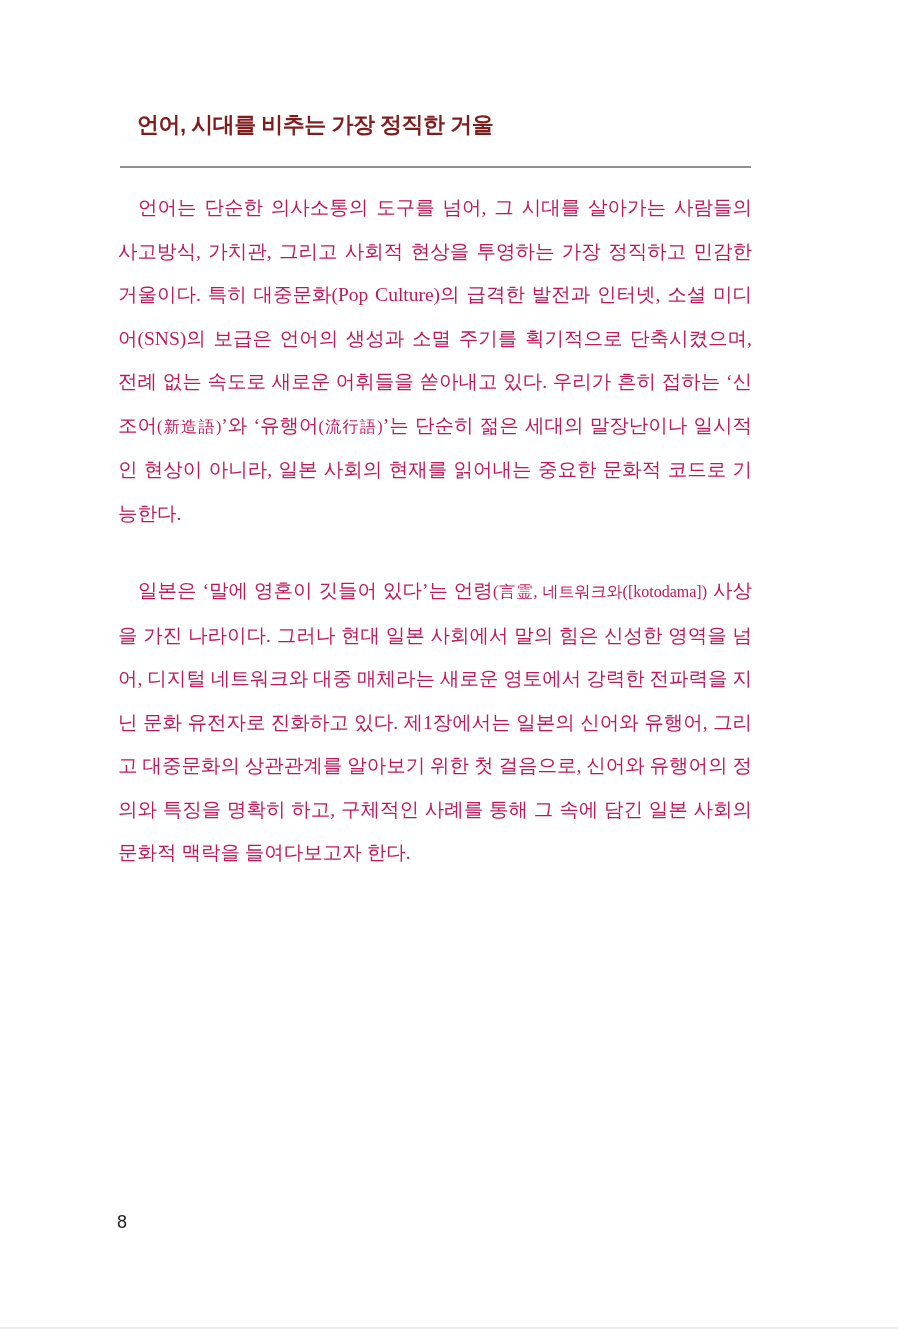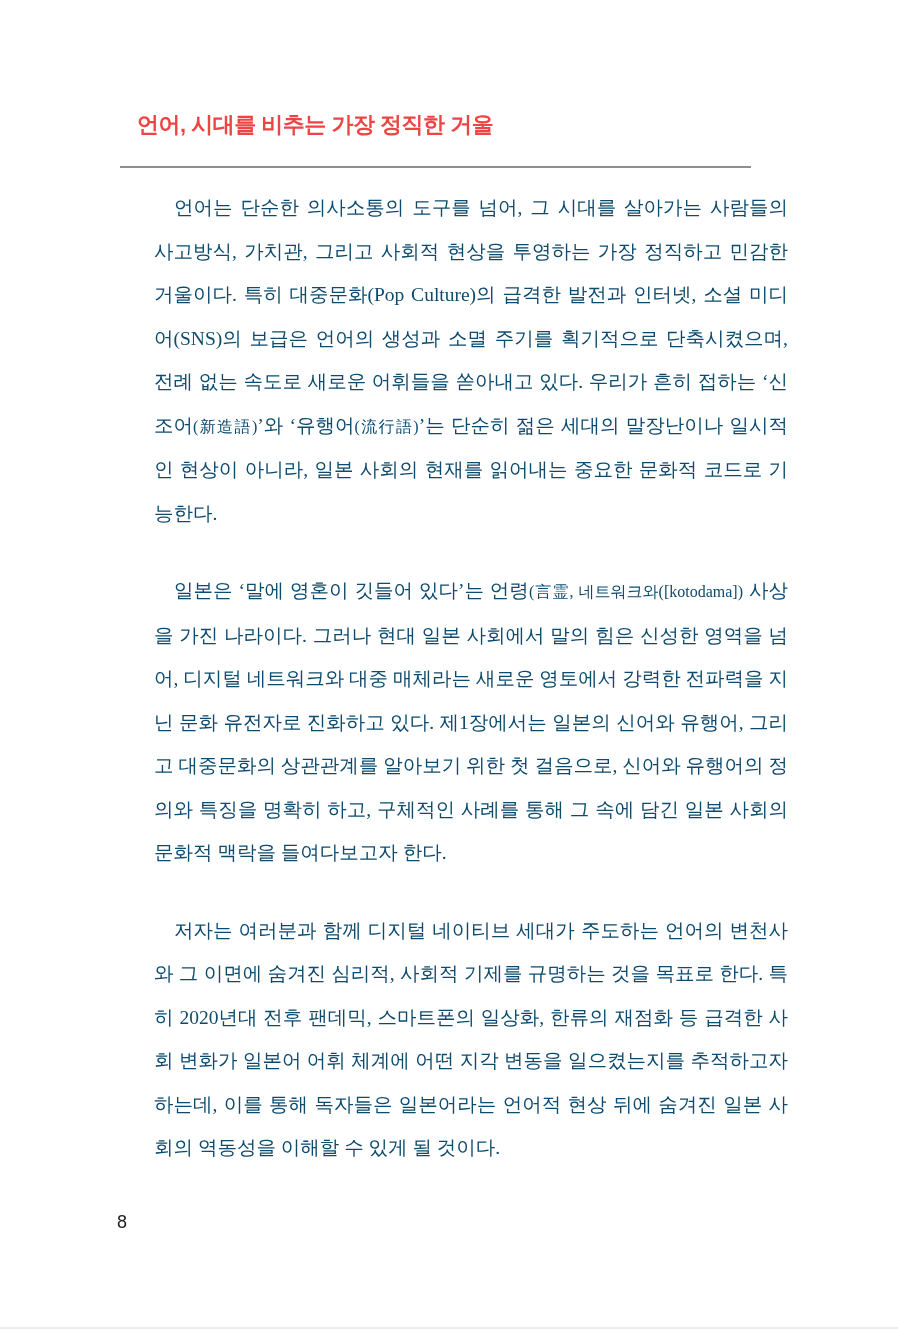--- a/index.html
+++ b/index.html
@@ -18,43 +18,42 @@
   }
   .title {
     position: absolute;
     left: 137px;
     top: 110px;
     margin: 0;
     font-family: "Liberation Sans", sans-serif;
     font-weight: 700;
     font-size: 22px;
     letter-spacing: -0.5px;
-    color: #ef4444;
+    color: #7f1d1d;
     white-space: nowrap;
     text-align: right;
   }
   .rule {
     position: absolute;
     left: 120px;
     top: 166px;
     width: 631px;
     height: 2px;
     background: #8f8f8f;
   }
   .content {
     position: absolute;
     left: 118px;
     top: 186px;
     width: 634px;
     font-family: "Liberation Serif", serif;
     font-size: 19.5px;
     line-height: 43.5px;
-    color: #0c4a6e;
+    color: #be185d;
     text-align: justify;
-    margin-left: 36px;
   }
   .content p {
     margin: 0 0 34px 0;
     text-indent: 20px;
   }
   .content .sm {
     font-size: 16px;
   }
   .page-number {
     position: absolute;
@@ -75,17 +74,16 @@
 </style>
 </head>
 <body>
 
 <div class="page">
   <h1 class="title">언어, 시대를 비추는 가장 정직한 거울</h1>
   <div class="rule"></div>
   <div class="content">
       <p><span>언어는 단순한 의사소통의 도구를 넘어, 그 시대를 살아가는 사람들의 사고방식, 가치관, 그리고 사회적 현상을 투영하는 가장 정직하고 민감한 거울이다. 특히 대중문화(Pop Culture)의 급격한 발전과 인터넷, 소셜 미디어(SNS)의 보급은 언어의 생성과 소멸 주기를 획기적으로 단축시켰으며, 전례 없는 속도로 새로운 어휘들을 쏟아내고 있다. 우리가 흔히 접하는 ‘신조어</span><span class="sm">(新造語)</span><span>’와 ‘유행어</span><span class="sm">(流行語)</span><span>’는 단순히 젊은 세대의 말장난이나 일시적인 현상이 아니라, 일본 사회의 현재를 읽어내는 중요한 문화적 코드로 기능한다.</span></p>
       <p><span>일본은 ‘말에 영혼이 깃들어 있다’는 언령</span><span class="sm">(言霊, 네트워크와([kotodama])</span><span> 사상을 가진 나라이다. 그러나 현대 일본 사회에서 말의 힘은 신성한 영역을 넘어, 디지털 네트워크와 대중 매체라는 새로운 영토에서 강력한 전파력을 지닌 문화 유전자로 진화하고 있다. 제1장에서는 일본의 신어와 유행어, 그리고 대중문화의 상관관계를 알아보기 위한 첫 걸음으로, 신어와 유행어의 정의와 특징을 명확히 하고, 구체적인 사례를 통해 그 속에 담긴 일본 사회의 문화적 맥락을 들여다보고자 한다.</span></p>
-      <p><span>저자는 여러분과 함께 디지털 네이티브 세대가 주도하는 언어의 변천사와 그 이면에 숨겨진 심리적, 사회적 기제를 규명하는 것을 목표로 한다. 특히 2020년대 전후 팬데믹, 스마트폰의 일상화, 한류의 재점화 등 급격한 사회 변화가 일본어 어휘 체계에 어떤 지각 변동을 일으켰는지를 추적하고자 하는데, 이를 통해 독자들은 일본어라는 언어적 현상 뒤에 숨겨진 일본 사회의 역동성을 이해할 수 있게 될 것이다.</span></p>
     </div>
   <div class="page-number">8</div>
   <div class="bottom-edge"></div>
 </div>
 
 </body></html>

